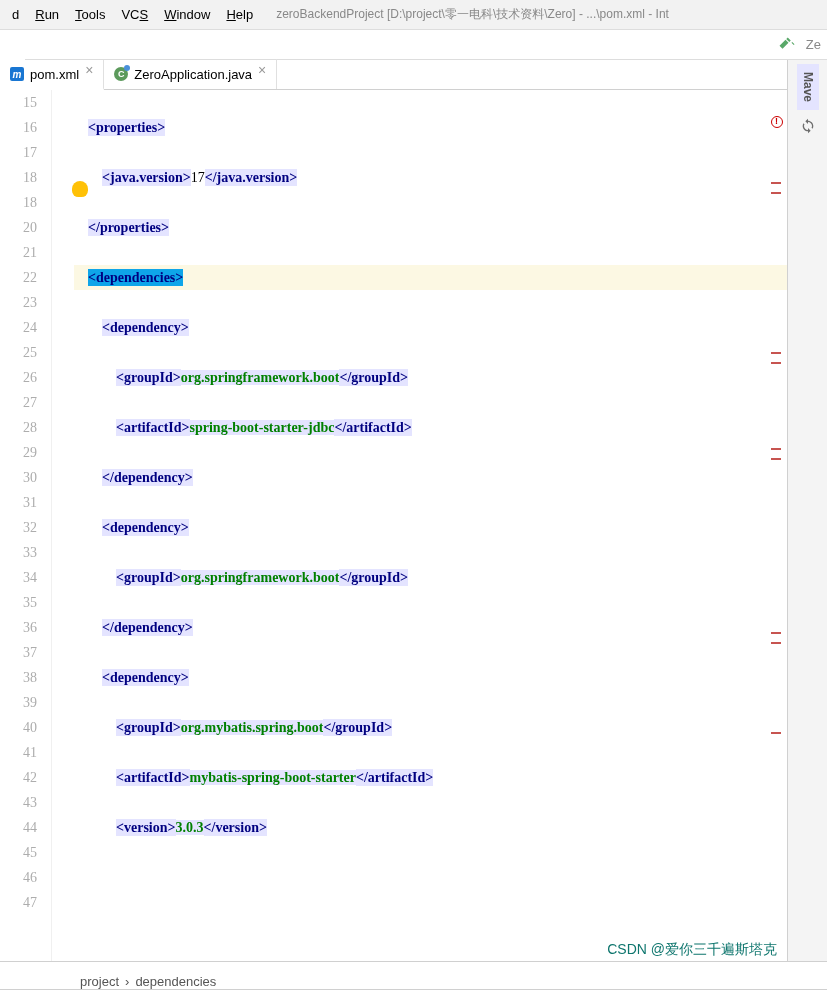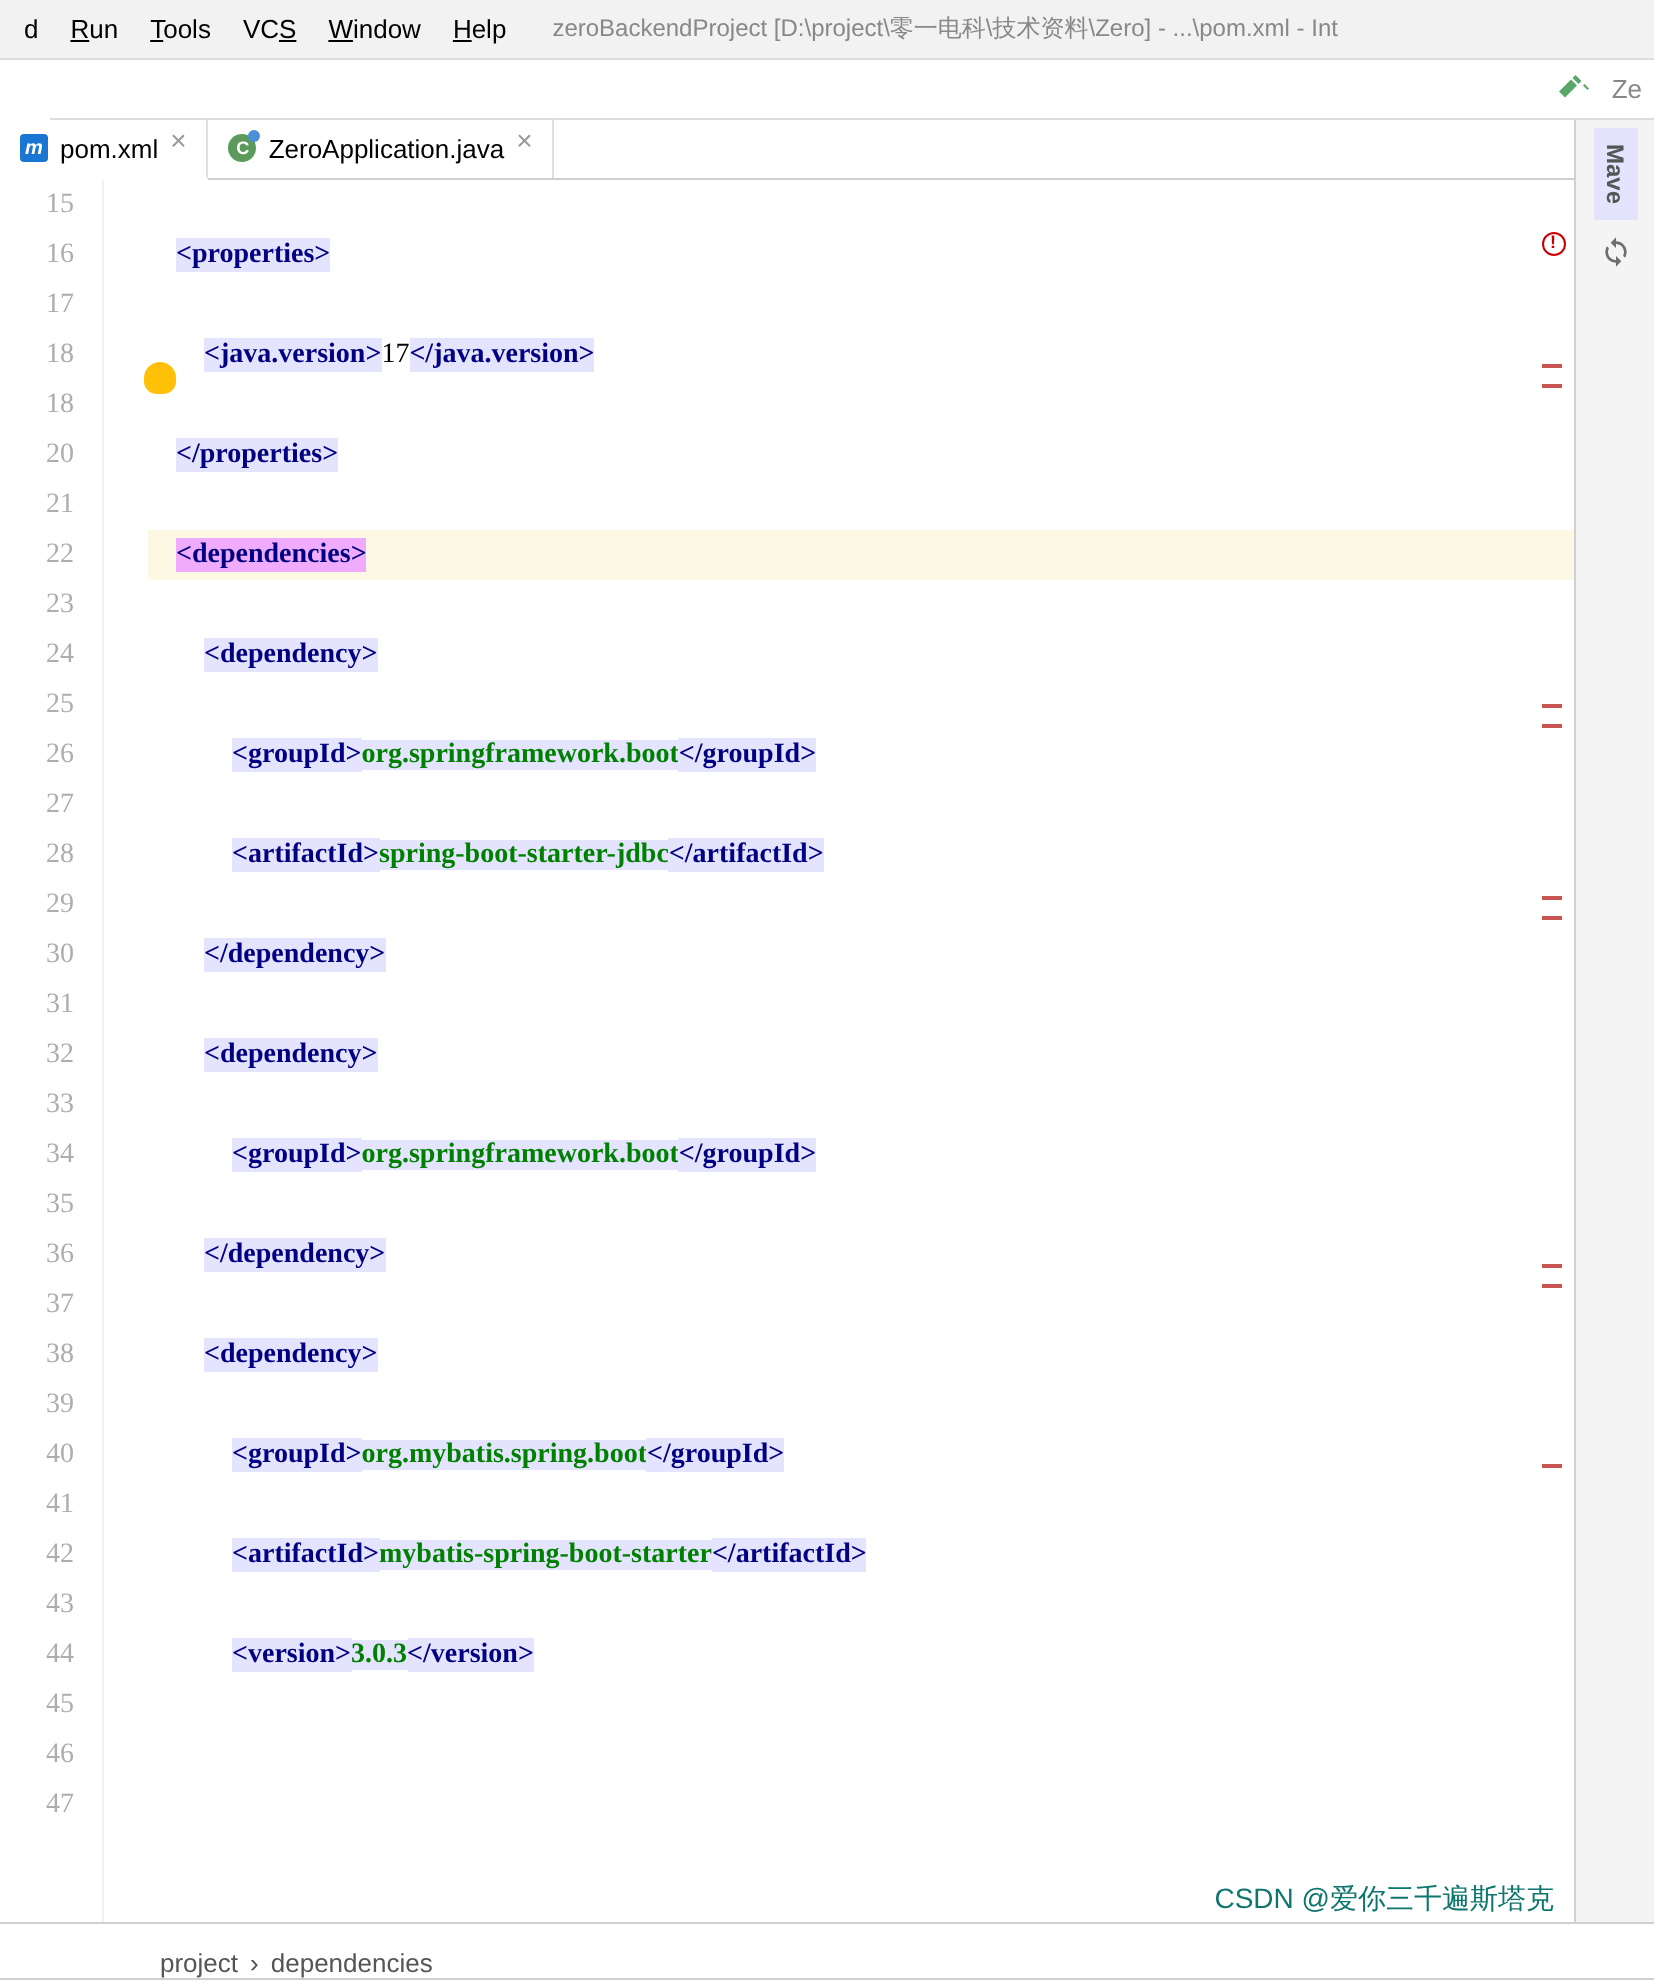--- a/index.html
+++ b/index.html
@@ -20,21 +20,21 @@
 .right-tw .t{writing-mode:vertical-rl;padding:8px 4px;font-size:12px;color:#555;}
 .editor{display:flex;height:calc(100% - 120px);font-family:Liberation Serif, serif;font-size:14px;}
 .gutter{width:52px;text-align:right;padding-right:14px;color:#adadad;background:#fff;border-right:1px solid #f0f0f0;user-select:none;line-height:25px;}
 .fold-g{width:18px;background:#fff;position:relative;}
 .code{flex:1;line-height:25px;white-space:pre;padding-left:4px;overflow:hidden;}
 .cl{display:block;height:25px;}
 .hl{background:#fcf8e3;}
 .t{background:#e4e4ff;color:#000080;font-weight:bold;padding:1px 0;}
 .vb{background:#e4e4ff;color:#008000;font-weight:bold;}
 .tx{color:#000;}
-.sel{background:#f0abfc;}
+.sel{background:#0ea5e9;}
 .crumb{height:28px;border-top:1px solid #d0d0d0;display:flex;align-items:flex-end;padding-left:80px;font-size:13px;color:#555;gap:6px;}
 .status{height:30px;border-top:1px solid #d0d0d0;display:flex;align-items:center;padding:0 10px;gap:30px;font-size:13px;color:#333;}
 .err-stripe{position:absolute;right:42px;top:92px;width:14px;}
 .err-stripe .e{position:absolute;width:12px;height:12px;background:#fff;border:1px solid #c00;border-radius:50%;}
 .err-stripe .e::after{content:"!";color:#c00;font-size:9px;font-weight:bold;position:absolute;left:3px;top:-1px;}
 .err-stripe .mk{position:absolute;width:10px;height:2px;}
 .bulb{position:absolute;left:72px;width:16px;height:16px;background:#ffc107;border-radius:50% 50% 40% 40%;}
 .wm{position:absolute;bottom:32px;right:50px;color:#0f766e;font-size:14px;}
 .hammer{width:18px;height:18px;}
 </style>

